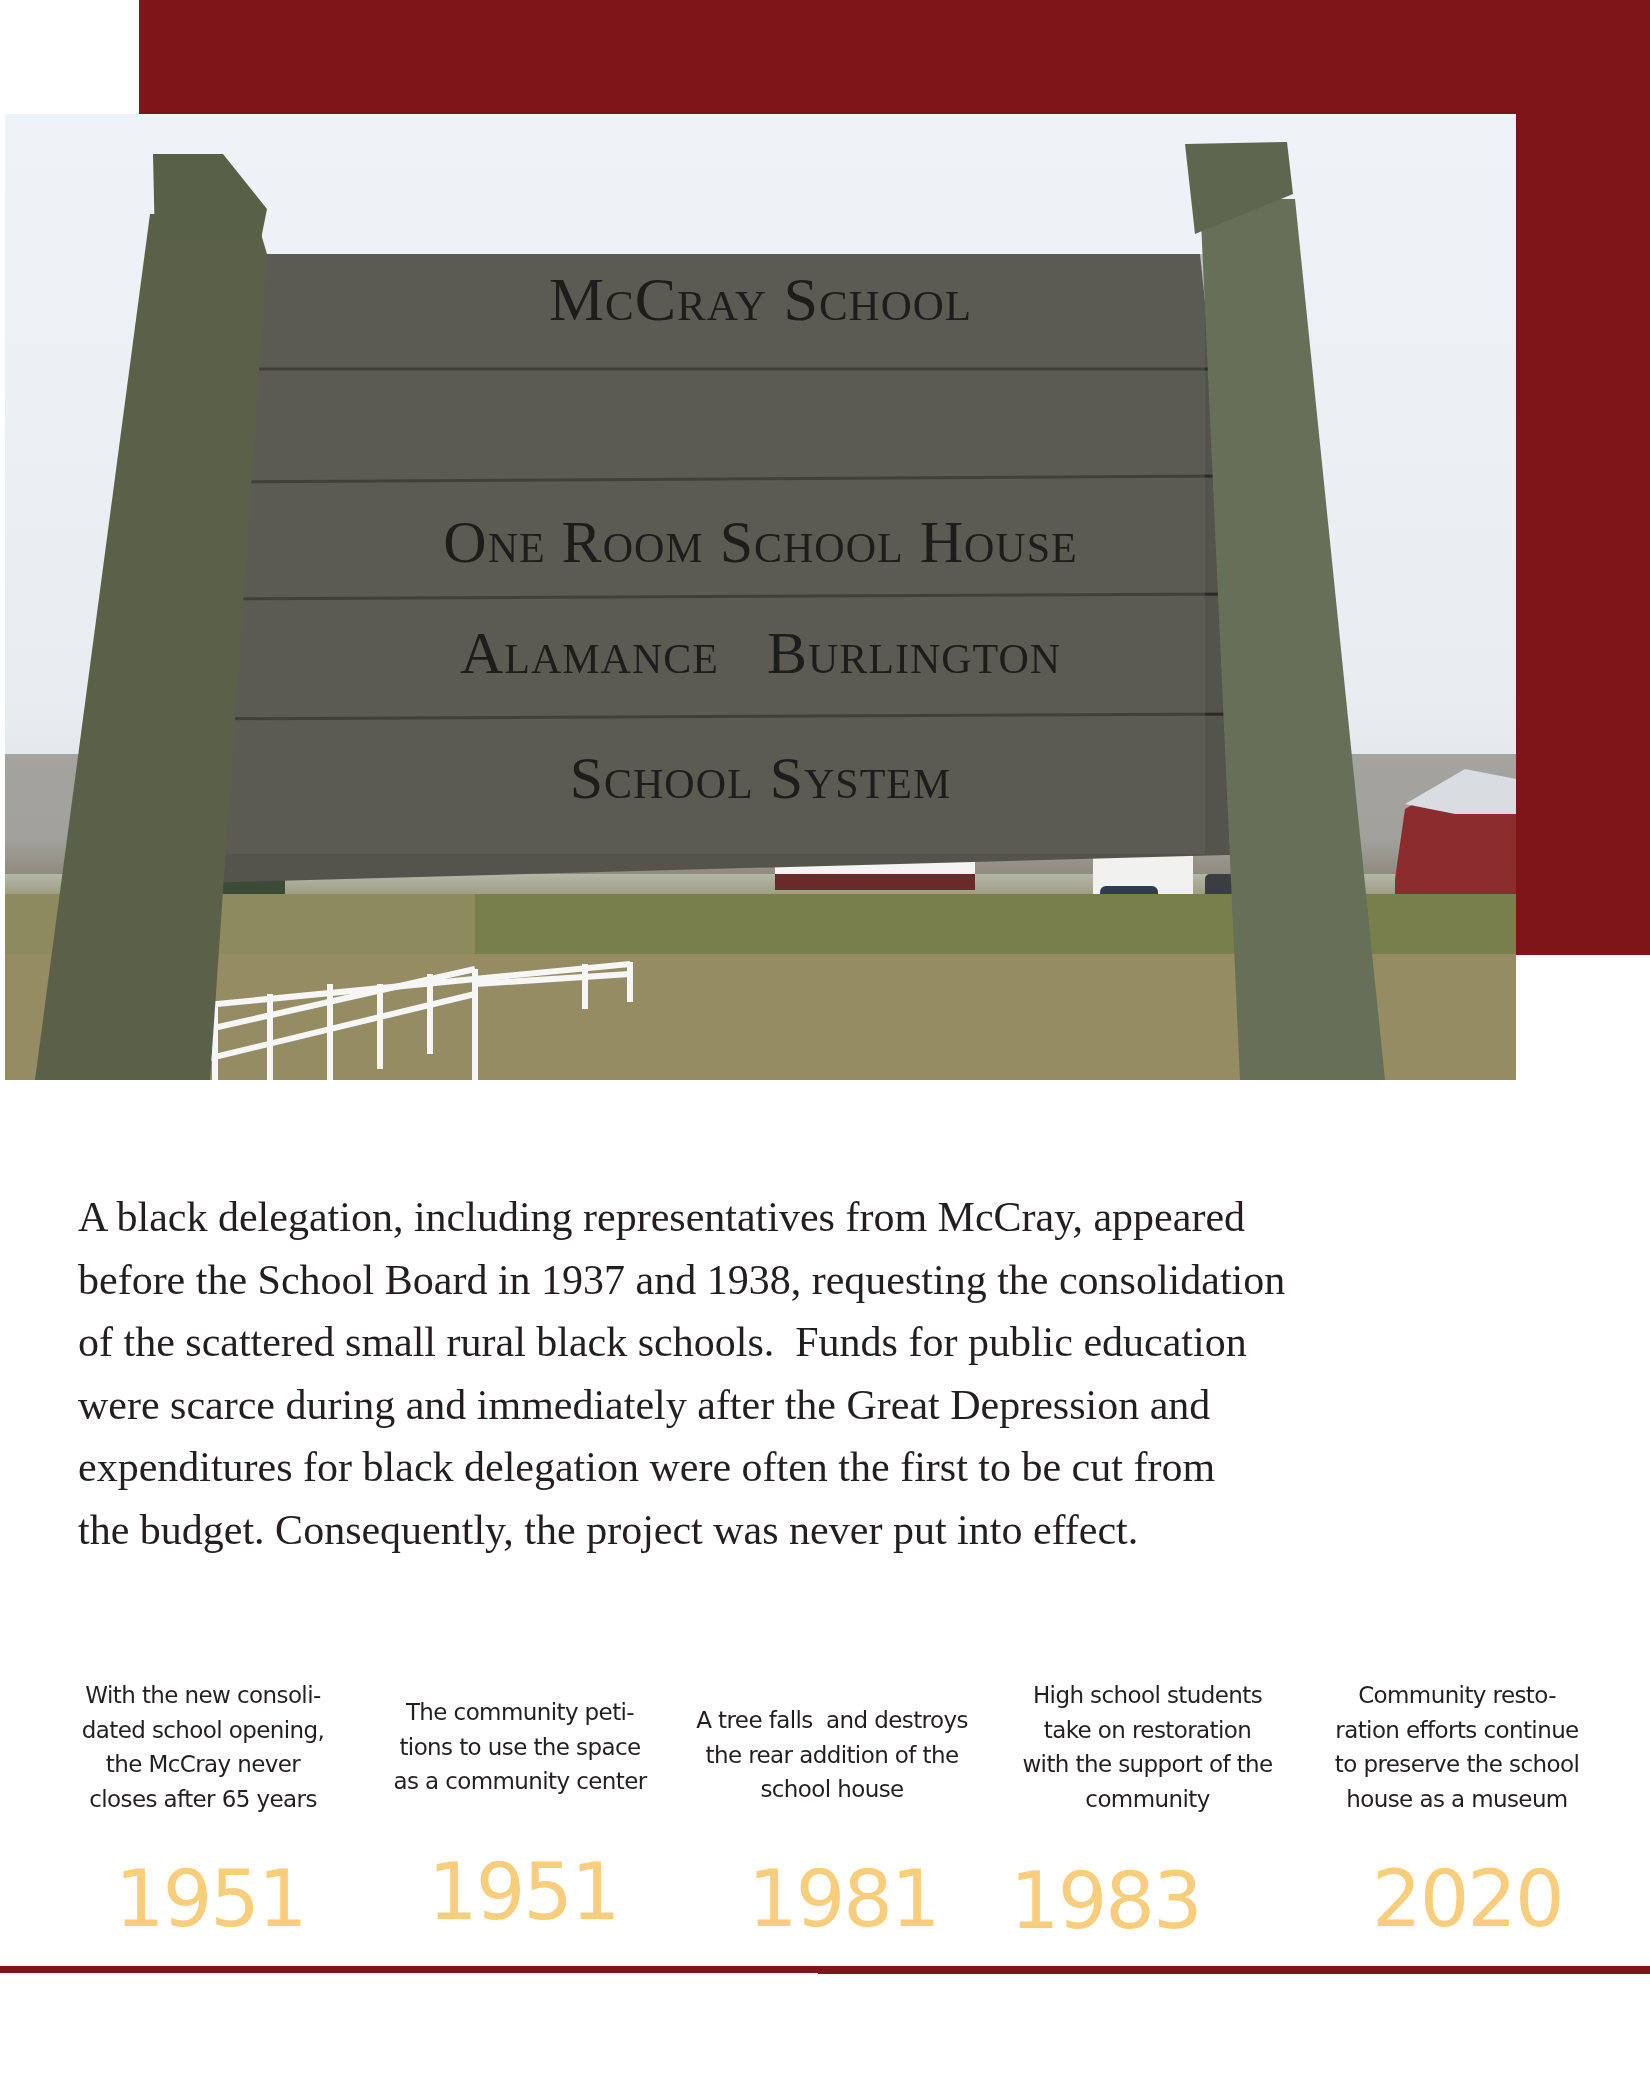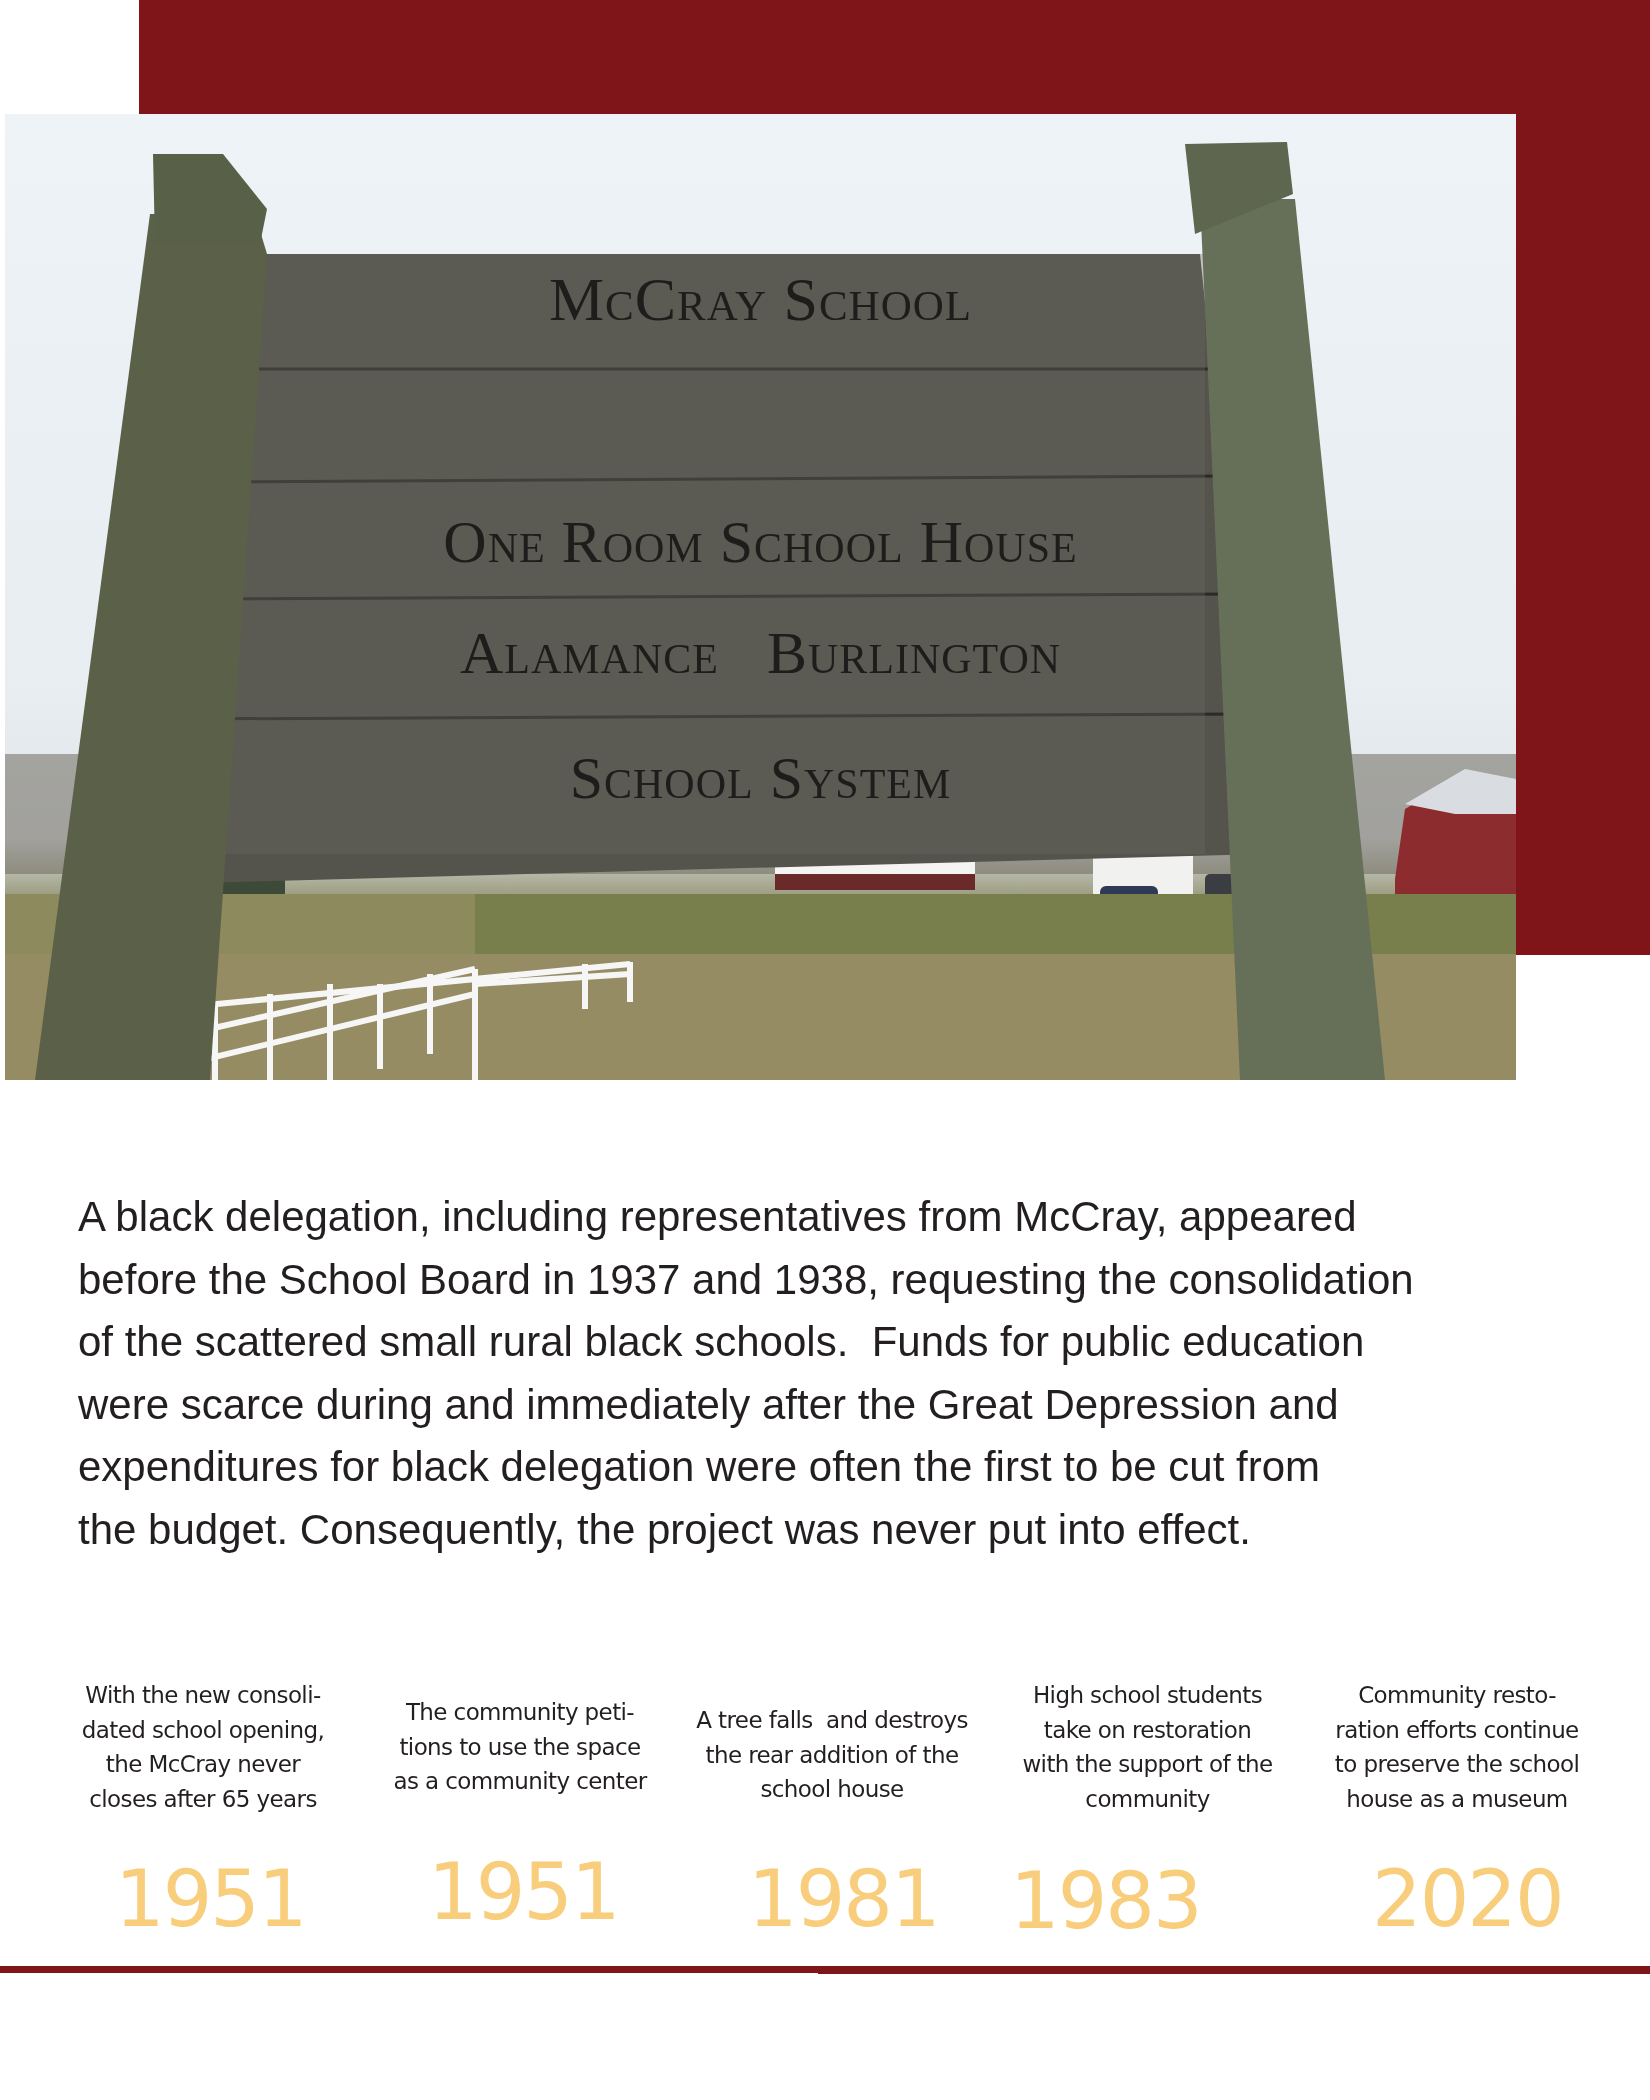--- a/index.html
+++ b/index.html
@@ -19,21 +19,21 @@
   }
   .photo svg { position: absolute; left: 0; top: 0; }
   .sign-text {
     position: absolute; left: 0; width: 100%;
     text-align: center; color: #1d1d1b;
     font-family: Liberation Serif, serif;
     letter-spacing: 1px; font-variant: small-caps;
   }
   .body-para {
     position: absolute; left: 78px; top: 1186px; width: 1520px;
-    font-family: Liberation Sans, sans-serif;
+    font-family: Liberation Serif, serif;
     font-size: 42px; line-height: 62.5px; color: #231f20;
     margin: 0;
   }
   .body-para span { display: block; white-space: nowrap; }
   .tl-item { position: absolute; text-align: center; }
   .tl-caption {
     font-family: "DejaVu Sans", sans-serif;
     font-size: 23px; line-height: 34.5px; color: #231f20;
     letter-spacing: -0.6px;
   }

